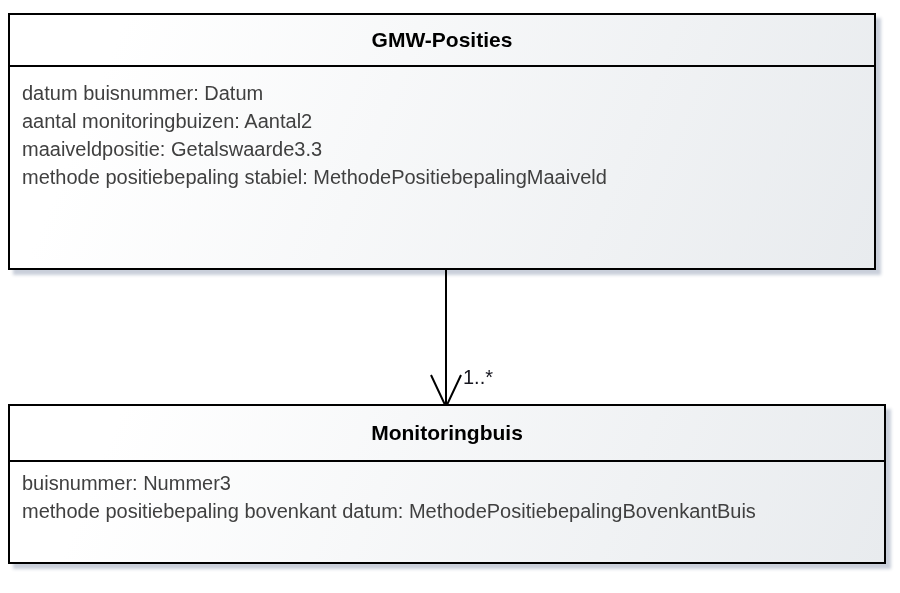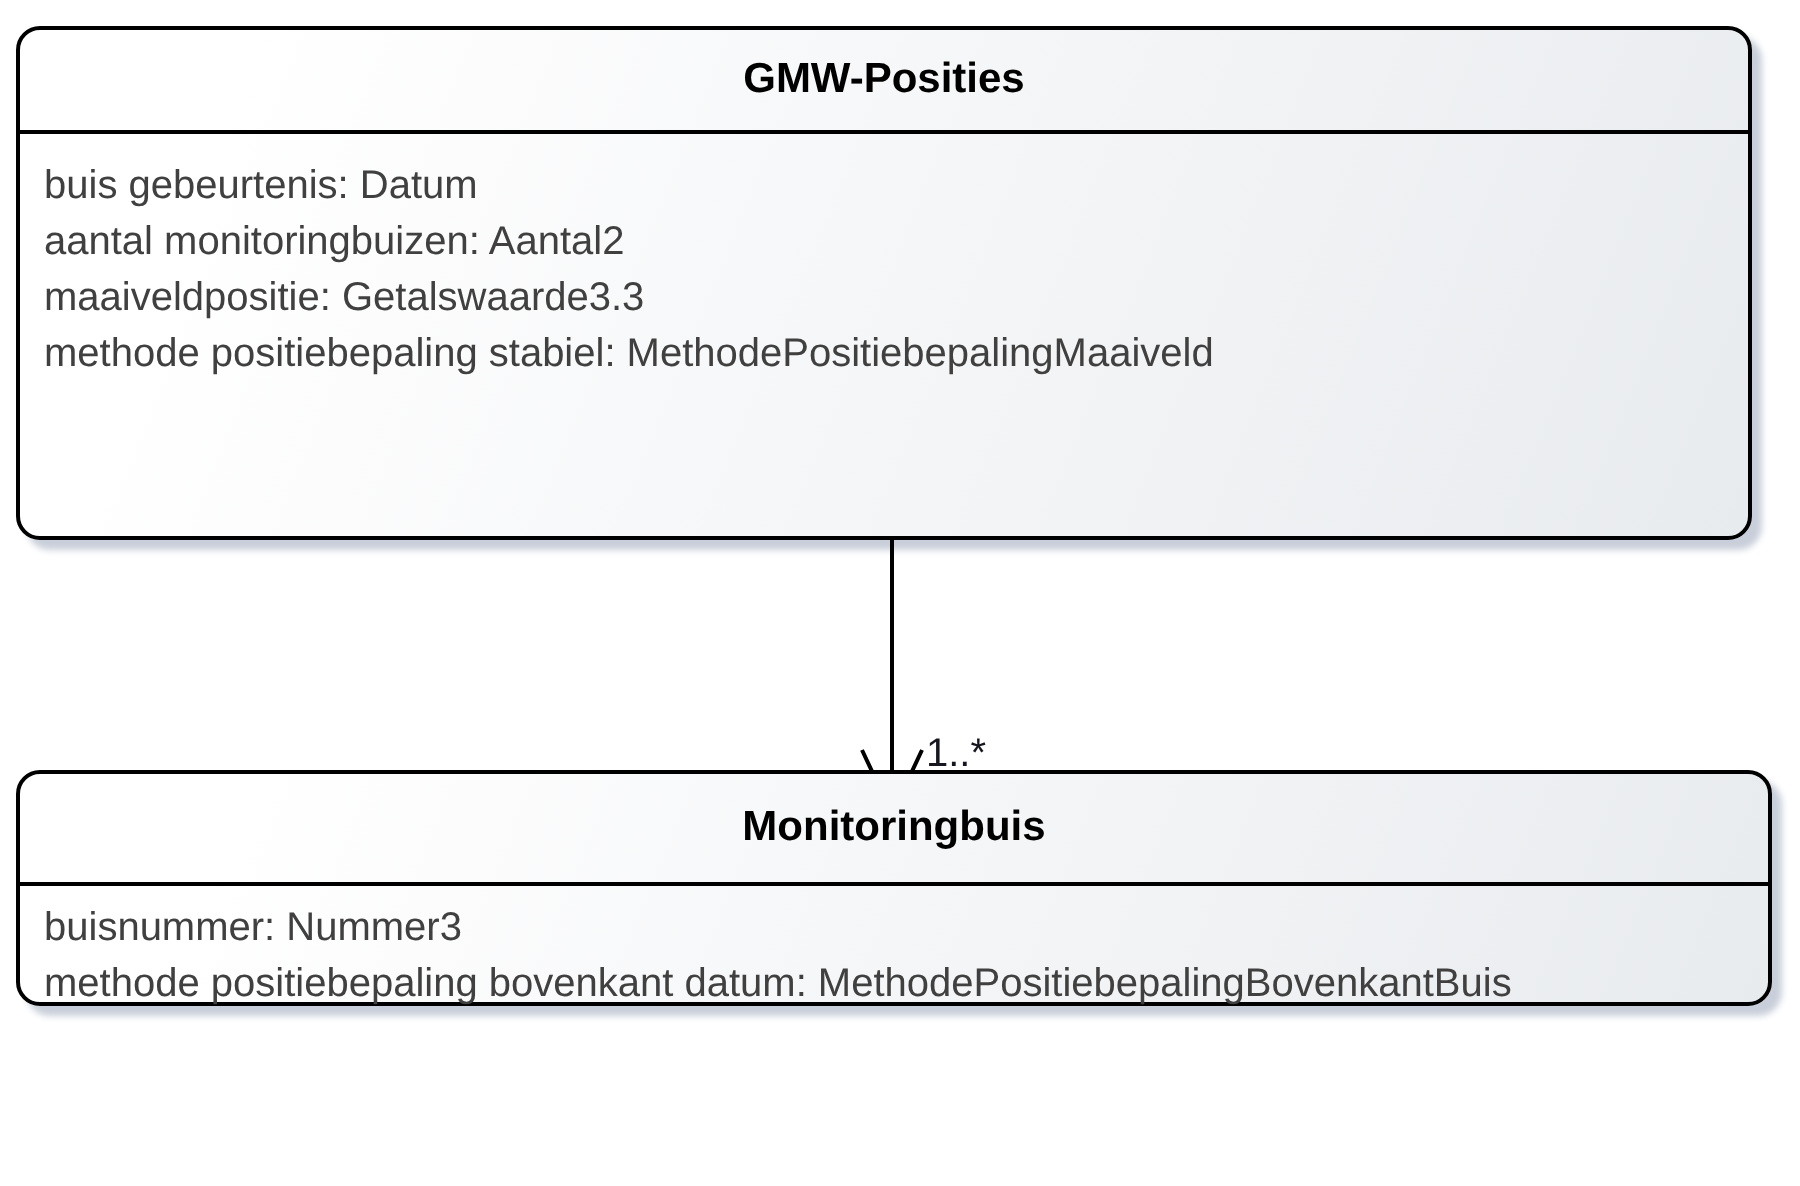--- a/index.html
+++ b/index.html
@@ -12,26 +12,26 @@
     position: relative;
     width: 900px;
     height: 593px;
     background: #ffffff;
     overflow: hidden;
   }
   .class-box {
     position: absolute;
     box-sizing: border-box;
     border: 2px solid #000000;
-    border-radius: 12px;
+    border-radius: 0;
     background: linear-gradient(112deg, #ffffff 12%, #e8ebee 100%);
     box-shadow: 5px 5px 3px rgba(198, 204, 216, 0.95);
   }
   .box1 { left: 8px; top: 13px; width: 868px; height: 257px; }
-  .box2 { left: 8px; top: 385px; width: 878px; height: 118px; }
+  .box2 { left: 8px; top: 404px; width: 878px; height: 160px; }
 
   .class-header {
     box-sizing: border-box;
     border-bottom: 2px solid #000000;
     display: flex;
     align-items: center;
     justify-content: center;
     font-weight: bold;
     font-size: 21px;
     color: #000000;
@@ -71,21 +71,21 @@
 </head>
 <body>
 
 <div class="canvas">
 
   <div class="class-box box1">
     <div class="class-header">
       <span>GMW-Posities</span>
     </div>
     <div class="class-attributes">
-      <div class="attr">buis gebeurtenis: Datum</div>
+      <div class="attr">datum buisnummer: Datum</div>
       <div class="attr">aantal monitoringbuizen: Aantal2</div>
       <div class="attr">maaiveldpositie: Getalswaarde3.3</div>
       <div class="attr">methode positiebepaling stabiel: MethodePositiebepalingMaaiveld</div>
     </div>
   </div>
 
   <svg class="assoc-arrow" viewBox="0 0 100 138" xmlns="http://www.w3.org/2000/svg">
     <line x1="26" y1="0" x2="26" y2="137" stroke="#000000" stroke-width="2"></line>
     <polyline points="11,105 26,137 41,105" fill="none" stroke="#000000" stroke-width="2"></polyline>
   </svg>

